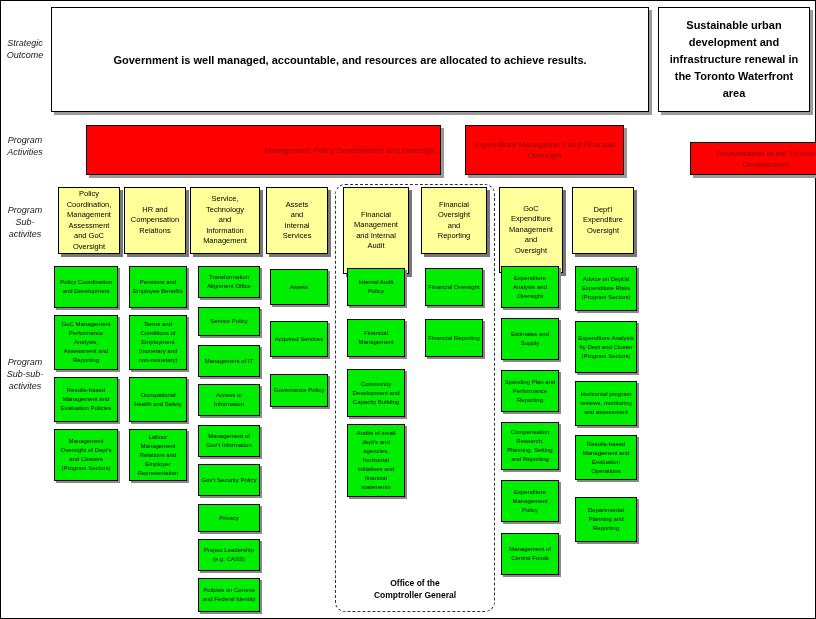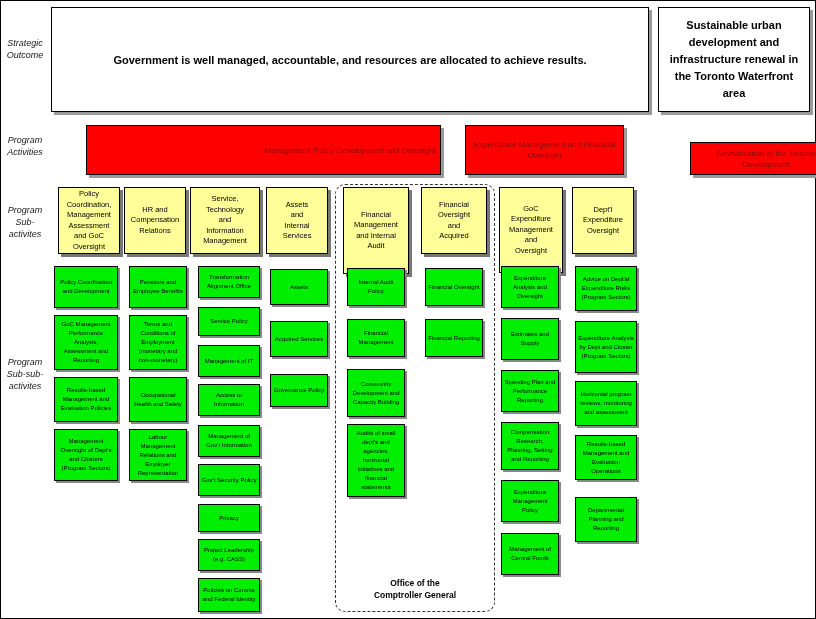--- a/index.html
+++ b/index.html
@@ -152,21 +152,21 @@
   <div class="abs sa-box" style="left:189px; top:186px; width:70px; height:67px;">
     <span>Service, Technology and Information Management</span>
   </div>
   <div class="abs sa-box" style="left:265px; top:186px; width:62px; height:67px;">
     <span>Assets and Internal Services</span>
   </div>
   <div class="abs sa-box" style="left:342px; top:186px; width:66px; height:87px;">
     <span>Financial Management and Internal Audit</span>
   </div>
   <div class="abs sa-box" style="left:420px; top:186px; width:66px; height:67px;">
-    <span>Financial Oversight and Acquired</span>
+    <span>Financial Oversight and Reporting</span>
   </div>
   <div class="abs sa-box" style="left:498px; top:186px; width:64px; height:86px;">
     <span>GoC Expenditure Management and Oversight</span>
   </div>
   <div class="abs sa-box" style="left:571px; top:186px; width:62px; height:67px;">
     <span>Dept'l Expenditure Oversight</span>
   </div>
 
   <div class="abs ssa-box" style="left:53px; top:265px; width:64px; height:42px;">
     <span>Policy Coordination and Development</span>

